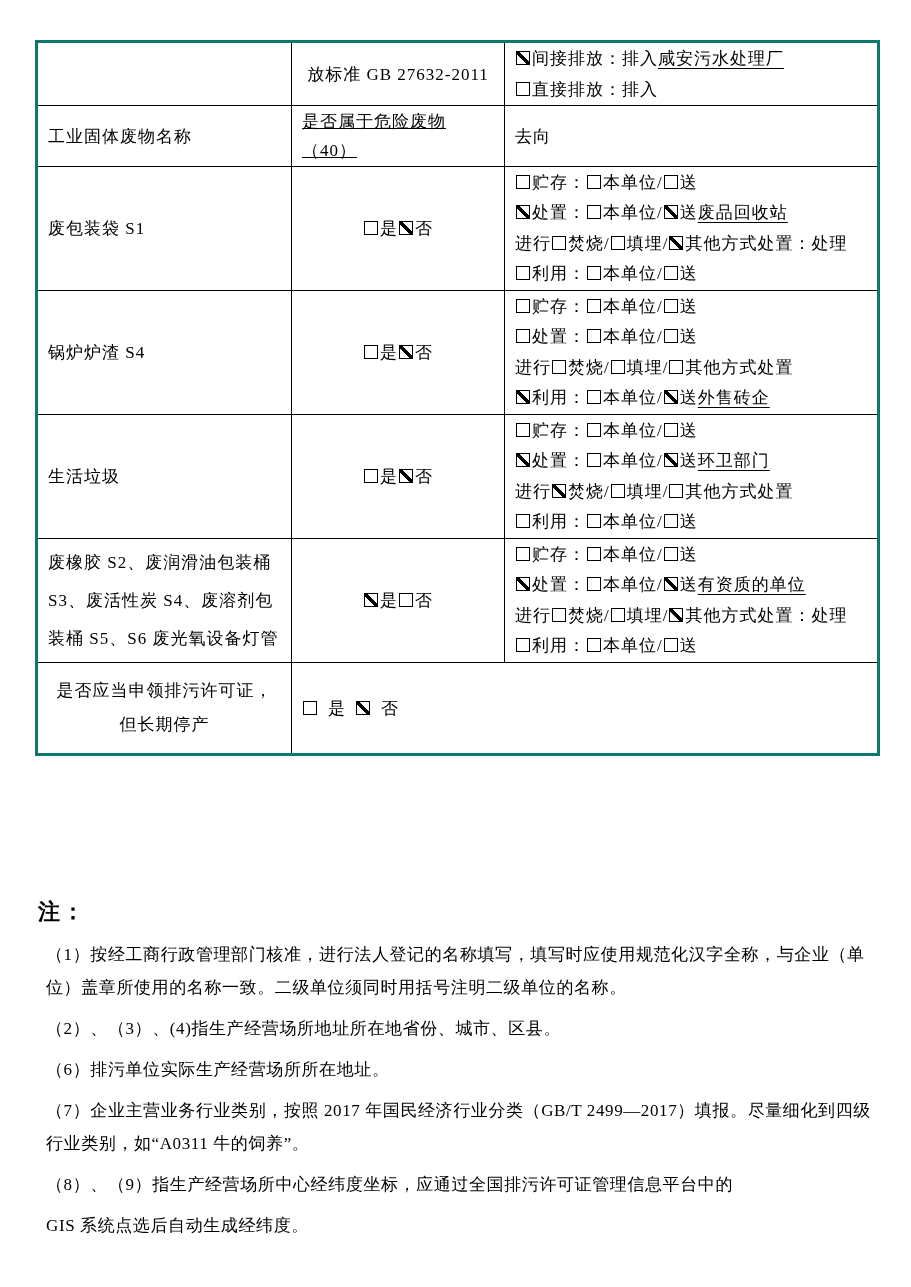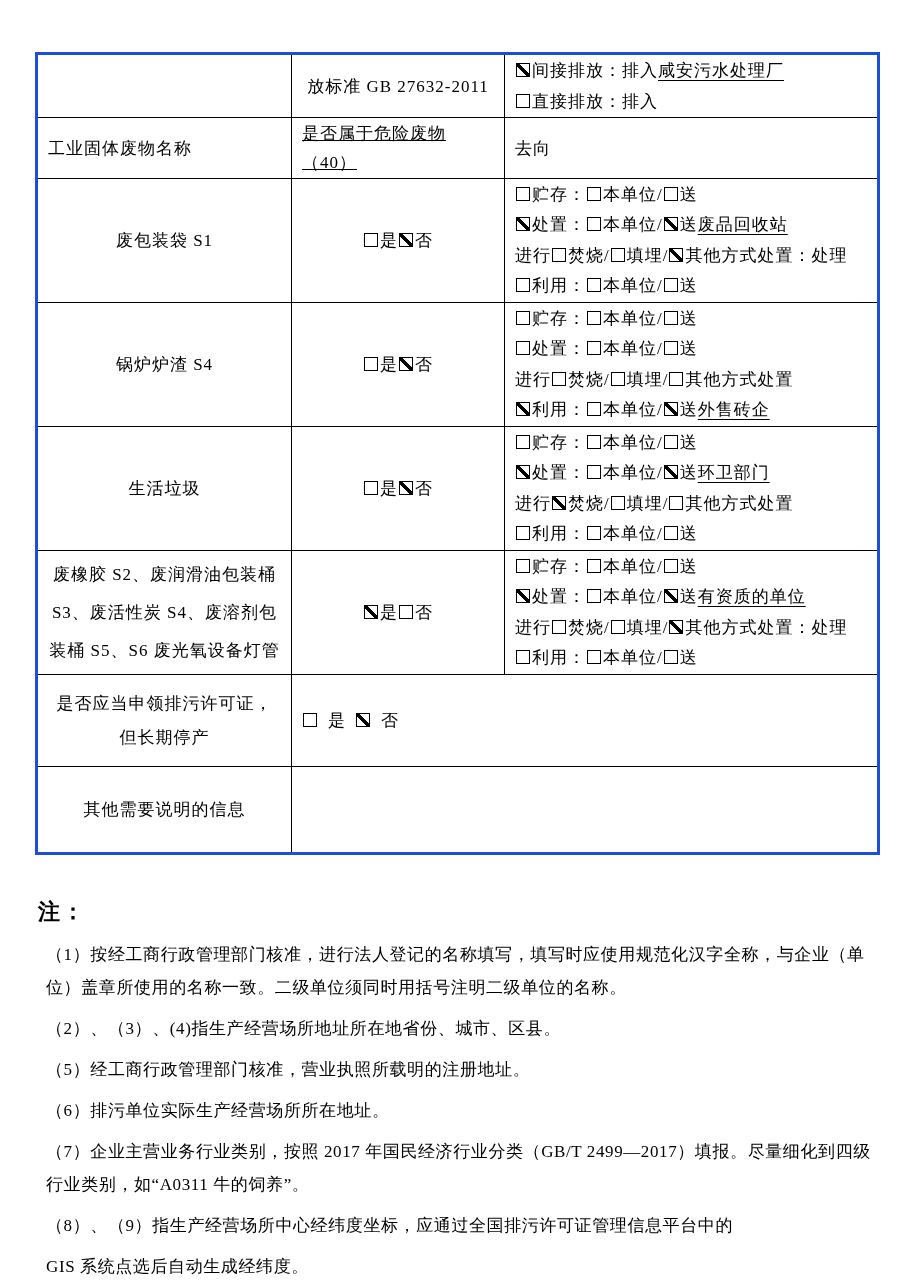--- a/index.html
+++ b/index.html
@@ -6,41 +6,41 @@
   body{
     width:911px;height:1287px;
     font-family:"Liberation Serif","DejaVu Serif",serif;
     color:#000;
     position:relative;
   }
   .page{position:absolute;left:0;top:0;width:911px;height:1287px;background:#fff;overflow:hidden;}
 
   
   table.form{
-    position:absolute;left:35px;top:52px;width:842px;
+    position:absolute;left:35px;top:40px;width:842px;
     border-collapse:collapse;table-layout:fixed;
-    border:3px solid #1d4ed8;
+    border:3px solid #0f766e;
   }
   table.form td{
     border:1.5px solid #000;
     font-size:17px;letter-spacing:1px;
     padding:0 10px;vertical-align:middle;
     overflow:visible;
   }
   tr.h63{height:63px}
   tr.h30{height:30px}
   tr.h61{height:61px}
   tr.waste-tr{height:124px}
   tr.h92{height:92px}
   tr.h87{height:87px}
 
   td.top-cell{vertical-align:top;}
   td.std-cell{vertical-align:top;text-align:center;padding-top:6px;}
   td.banner-cell{text-align:center;padding:0;}
-  td.name-cell{text-align:center;padding-left:14px;line-height:38px;}
+  td.name-cell{text-align:left;padding-left:14px;line-height:38px;}
   td.hazard-cell{text-align:center;}
   td.dest-cell{padding-left:9px;padding-right:4px;}
   td.label-center{text-align:center;line-height:34px;}
   td.header-name{padding-left:14px;font-family:Liberation Serif, serif;}
   td.header-dest{padding-left:9px;margin-left:24px;}
   .hdr-line{text-align:left;line-height:29px;text-decoration:underline;}
 
   .dest-line{line-height:30.5px;white-space:nowrap;}
   td.top-cell .dest-line{line-height:31px;}
   td.top-cell{padding-top:4px;}
@@ -145,31 +145,26 @@
     <tbody>
 
       <tr class="h92">
         <td class="label-center">
           <div>是否应当申领排污许可证，</div>
           <div>但长期停产</div>
         </td>
         <td colspan="2"><span class="cb"></span><span class="gap gap-s"></span><span>是</span><span class="gap gap-s"></span><span class="cb on"></span><span class="gap gap-s"></span><span>否</span></td>
       </tr>
 
-      <tr class="h87">
-        <td class="label-center">其他需要说明的信息</td>
-        <td colspan="2"></td>
-      </tr>
     </tbody>
   </table>
 
   <div class="notes">
     <div class="notes-heading">注：</div>
     <p>（1）按经工商行政管理部门核准，进行法人登记的名称填写，填写时应使用规范化汉字全称，与企业（单位）盖章所使用的名称一致。二级单位须同时用括号注明二级单位的名称。</p>
     <p>（2）、（3）、(4)指生产经营场所地址所在地省份、城市、区县。</p>
-    <p>（5）经工商行政管理部门核准，营业执照所载明的注册地址。</p>
     <p>（6）排污单位实际生产经营场所所在地址。</p>
     <p>（7）企业主营业务行业类别，按照 2017 年国民经济行业分类（GB/T 2499—2017）填报。尽量细化到四级行业类别，如“A0311 牛的饲养”。</p>
     <p>（8）、（9）指生产经营场所中心经纬度坐标，应通过全国排污许可证管理信息平台中的</p>
     <p>GIS 系统点选后自动生成经纬度。</p>
   </div>
 
 </div>
 
 </body></html>

